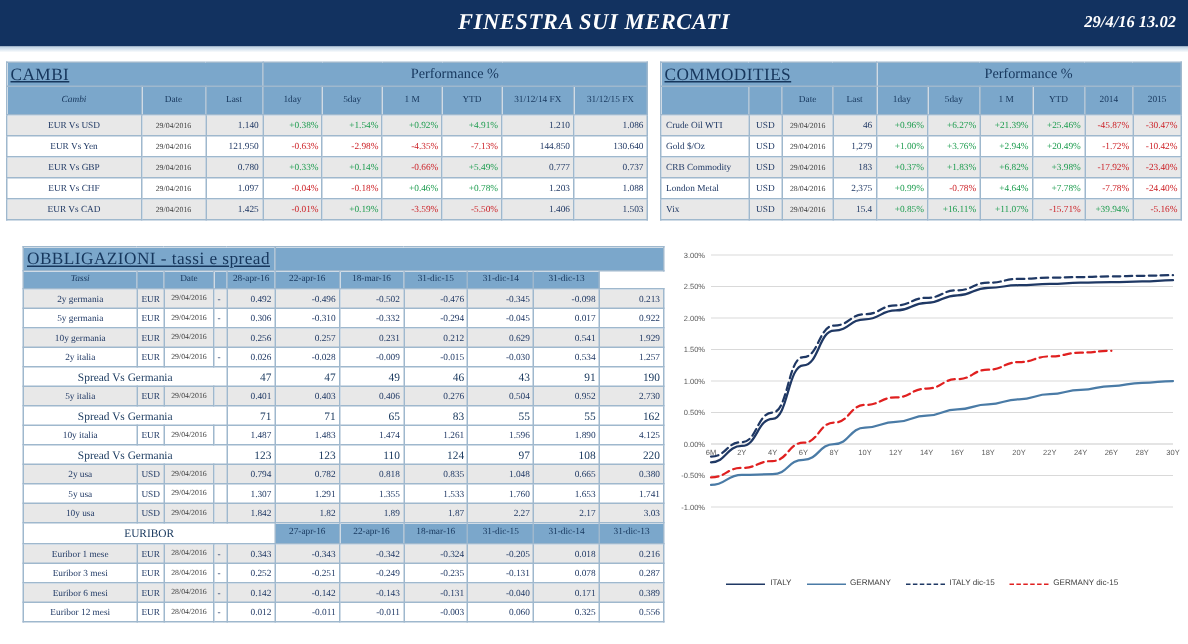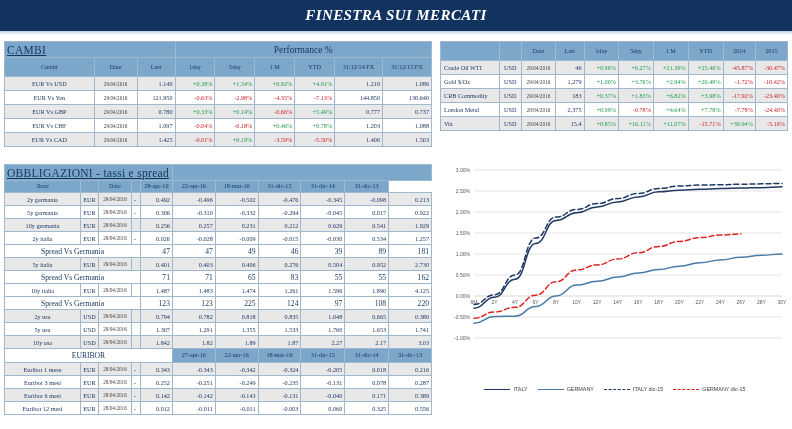--- a/index.html
+++ b/index.html
@@ -93,21 +93,21 @@
   }
   .euribor-lbl {
     text-align: center; font-weight: bold; color: #16365c; font-size: 7.6px;
     background: #ffffff;
   }
   .minus { text-align: left; color: #1f3864; }
 
   
   #cambi   { position: absolute; left: 4px;  top: 41px;  width: 428px; }
   #commod  { position: absolute; left: 440px; top: 41px; width: 348px; }
-  #obblig  { position: absolute; left: 4px;  top: 164px; width: 428px; }
+  #obblig  { position: absolute; left: 15px;  top: 164px; width: 428px; }
   #chart   { position: absolute; left: 440px; top: 164px; width: 350px; height: 262px; }
 
   
   .chart-title {
     text-align: center; font-family: "Liberation Sans", sans-serif;
     font-size: 10px; font-weight: bold; color: #1f3864;
     margin: 8px 0 2px 0;
   }
   .chart-wrap { position: relative; width: 350px; height: 240px; }
   .chart-svg { display: block; }
@@ -120,20 +120,21 @@
   .lg-swatch { width: 26px; height: 0; border-top-width: 1.6px; border-top-style: solid; }
   .ax-lbl { font-family: "Liberation Sans", sans-serif; font-size: 5px; fill: #595959; }
 </style>
 </head>
 <body>
 
 <div id="root">
 
   <div class="titlebar">
     <div class="t-main">FINESTRA SUI MERCATI</div>
+    <div class="t-date">29/4/16 13.02</div>
   </div>
   <div class="titlebar-shadow"></div>
 
   <div id="cambi">
     <table class="fin" id="tbl-cambi">
       <colgroup>
         <col style="width:90px">
           <col style="width:43px">
           <col style="width:38px">
         <col style="width:40px">
@@ -226,20 +227,24 @@
           <col style="width:35px">
           <col style="width:30px">
         <col style="width:36px">
           <col style="width:36px">
           <col style="width:36px">
         <col style="width:36px">
           <col style="width:33px">
           <col style="width:33px">
       </colgroup>
       <tbody id="commod-body">
+          <tr>
+            <td class="bigtitle" colspan="4" style="height:16px">COMMODITIES</td>
+            <td class="perfhdr" colspan="6">Performance  %</td>
+          </tr>
           <tr>
             <td class="colhdr" style="height:19px"></td>
             <td class="colhdr" style="height:19px"></td>
             <td class="colhdr" style="height:19px">Date</td>
             <td class="colhdr" style="height:19px">Last</td>
             <td class="colhdr" style="height:19px">1day</td>
             <td class="colhdr" style="height:19px">5day</td>
             <td class="colhdr" style="height:19px">1 M</td>
             <td class="colhdr" style="height:19px">YTD</td>
             <td class="colhdr" style="height:19px">2014</td>
@@ -392,23 +397,23 @@
             <td class="c-num">-0.030</td>
             <td class="c-num">0.534</td>
             <td class="c-num">1.257</td>
           </tr>
           <tr>
             <td class="spread-lbl" colspan="4" style="height:13px">Spread Vs Germania</td>
             <td class="spread-val">47</td>
             <td class="spread-val">47</td>
             <td class="spread-val">49</td>
             <td class="spread-val">46</td>
-            <td class="spread-val">39</td>
-            <td class="spread-val">89</td>
-            <td class="spread-val">181</td>
+            <td class="spread-val">43</td>
+            <td class="spread-val">91</td>
+            <td class="spread-val">190</td>
           </tr>
           <tr class="rowA">
             <td class="c-name" style="height:13px">5y italia</td>
             <td class="c-ccy">EUR</td>
             <td class="c-date">29/04/2016</td>
             <td class="minus"></td>
             <td class="c-num">0.401</td>
             <td class="c-num">0.403</td>
             <td class="c-num">0.406</td>
             <td class="c-num">0.276</td>
@@ -436,21 +441,21 @@
             <td class="c-num">1.474</td>
             <td class="c-num">1.261</td>
             <td class="c-num">1.596</td>
             <td class="c-num">1.890</td>
             <td class="c-num">4.125</td>
           </tr>
           <tr>
             <td class="spread-lbl" colspan="4" style="height:13px">Spread Vs Germania</td>
             <td class="spread-val">123</td>
             <td class="spread-val">123</td>
-            <td class="spread-val">225</td>
+            <td class="spread-val">110</td>
             <td class="spread-val">124</td>
             <td class="spread-val">97</td>
             <td class="spread-val">108</td>
             <td class="spread-val">220</td>
           </tr>
           <tr class="rowA">
             <td class="c-name" style="height:13px">2y usa</td>
             <td class="c-ccy">USD</td>
             <td class="c-date">29/04/2016</td>
             <td class="minus"></td>

